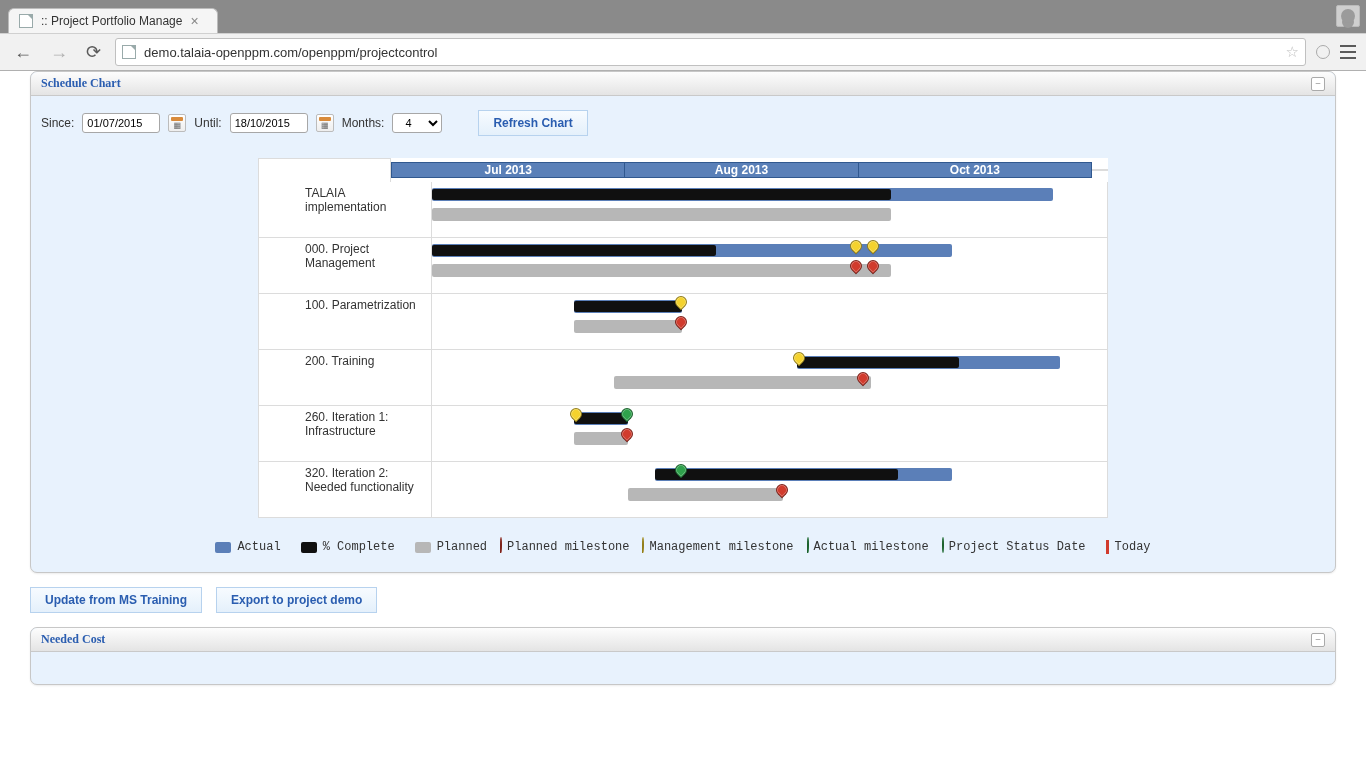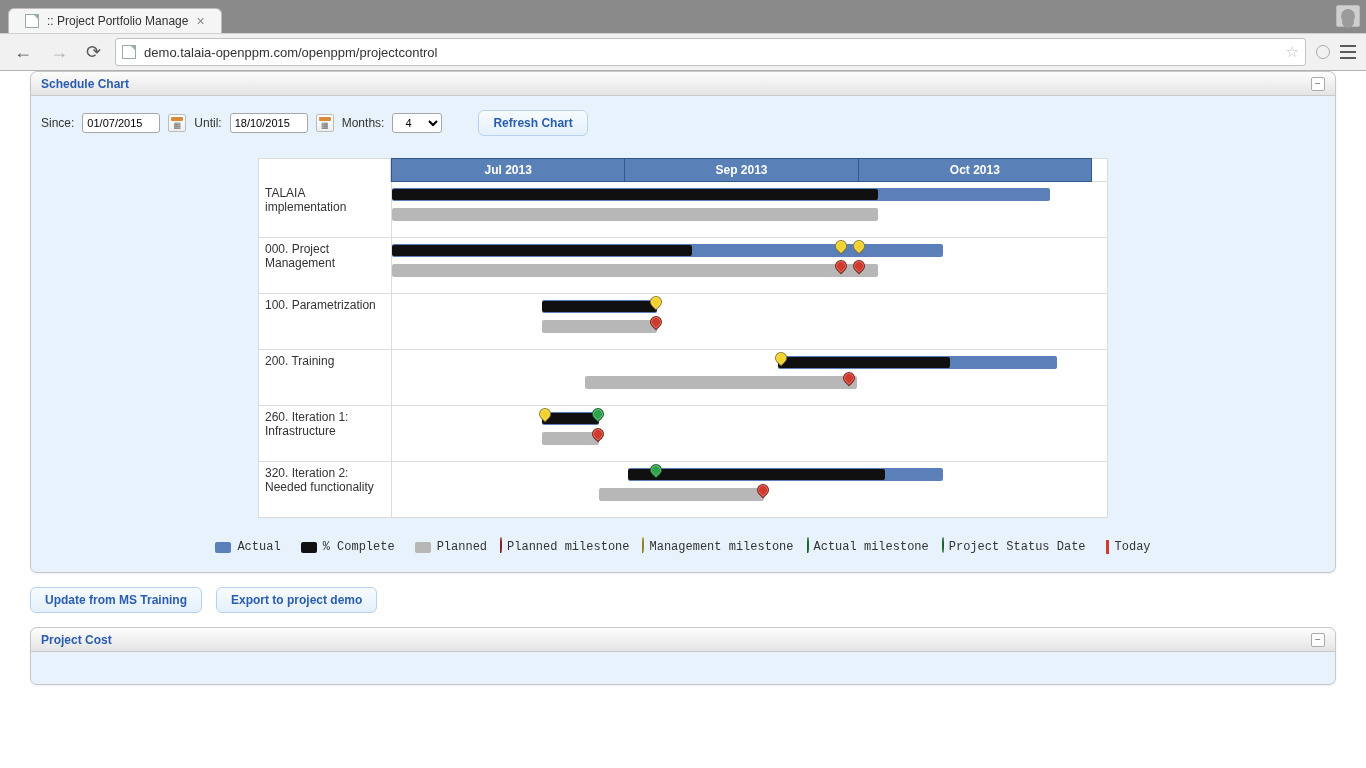--- a/index.html
+++ b/index.html
@@ -2,21 +2,21 @@
 <html><head>
 <meta charset="utf-8">
 <style>
   * { box-sizing: border-box; }
   html, body { margin:0; padding:0; font-family: Arial, Helvetica, sans-serif; font-size:12px; color:#333; }
   body { background:#999; width:1366px; height:768px; overflow:hidden; }
 
   
   .browser-frame { background:#999; }
   .tab-strip { height:33px; display:flex; align-items:flex-end; padding-left:8px; background:#8a8a8a; }
-  .browser-tab { background:#f5f5f5; border:1px solid #bbb; border-bottom:none; border-top-left-radius:6px; border-top-right-radius:6px; height:25px; display:flex; align-items:center; padding:0 16px; gap:8px; min-width:210px; }
+  .browser-tab { background:#f5f5f5; border:1px solid #bbb; border-bottom:none; border-top-left-radius:6px; border-top-right-radius:6px; height:25px; display:flex; align-items:center; padding:0 10px; gap:8px; min-width:210px; }
   .tab-close { color:#888; font-size:14px; line-height:1; }
   .doc-icon { width:14px; height:14px; border:1px solid #9aa; background:#fff; position:relative; }
   .doc-icon::after { content:""; position:absolute; right:0; top:0; border-top:4px solid #9aa; border-left:4px solid transparent; }
   .user-chip { position:absolute; right:6px; top:5px; width:24px; height:22px; border:1px solid #bbb; border-radius:2px; background:#cfcfcf; display:flex; align-items:center; justify-content:center; }
   .user-chip span { width:14px; height:14px; display:block; border-radius:50%; background:#9b9b9b; box-shadow:0 6px 0 -1px #9b9b9b; }
 
   .toolbar { height:38px; background:#f1f1f1; border-top:1px solid #d0d0d0; border-bottom:1px solid #b0b0b0; display:flex; align-items:center; padding:0 10px; gap:10px; position:relative; }
   .nav-btn { font-size:18px; color:#5a5a5a; padding:0 4px; }
   .nav-btn.disabled { color:#b0b0b0; }
   .addr { flex:1; display:flex; align-items:center; background:#fff; border:1px solid #c0c0c0; border-radius:3px; height:28px; padding:3px 6px; gap:6px; }
@@ -24,47 +24,47 @@
   .bookmark { color:#bfbfbf; font-size:15px; }
   .globe-icon { width:14px; height:14px; border:1px solid #aaa; border-radius:50%; }
   .menu-icon { width:16px; height:14px; display:flex; flex-direction:column; justify-content:space-between; }
   .menu-icon span { height:2px; background:#5a5a5a; }
 
   
   .page { background:#fff; height:700px; overflow:hidden; padding:0 0 0 0; }
   .page-inner { margin:0 30px; }
 
   .panel { border:1px solid #c7c7c7; border-radius:7px; background:#e8f2fd; margin-top:0; box-shadow:0 1px 2px rgba(0,0,0,0.08); }
-  .panel-header { height:24px; display:flex; align-items:center; justify-content:space-between; padding:0 10px; background:linear-gradient(#fdfdfd,#e4e4e4); border-bottom:1px solid #c9c9c9; border-top-left-radius:7px; border-top-right-radius:7px; }
+  .panel-header { height:24px; display:flex; align-items:center; justify-content:space-between; padding:0 10px; background:linear-gradient(#fdfdfd,#e4e4e4); border-bottom:1px solid #c9c9c9; border-top-left-radius:7px; border-top-right-radius:7px;font-family:Liberation Serif, serif; }
   .panel-title { font-weight:bold; color:#2a5db0; }
   .collapse-btn { width:14px; height:14px; border:1px solid #aaa; border-radius:2px; display:flex; align-items:center; justify-content:center; font-size:10px; color:#666; background:#fff; }
 
   .panel-body { padding:14px 10px 18px 10px; }
 
   .controls-row { display:flex; align-items:center; gap:8px; margin-bottom:22px; }
   .controls-row label { color:#333; }
   .date-input { width:78px; height:20px; border:1px solid #a7a7a7; border-radius:3px; padding:0 4px; font-size:11px; }
   .cal-icon { width:18px; height:18px; border:1px solid #bcbcbc; border-radius:2px; background:linear-gradient(#fff,#eee); position:relative; display:flex; align-items:flex-end; justify-content:center; padding-bottom:1px; }
   .cal-icon::before { content:""; position:absolute; left:2px; right:2px; top:2px; height:4px; background:#d98b3b; border-radius:1px; }
   .cal-icon span { font-size:8px; color:#666; line-height:1; position:relative; z-index:1; }
   .months-select { height:20px; width:50px; border:1px solid #a7a7a7; border-radius:3px; background:#fff; font-size:11px; padding-left:8px; }
-  .btn { border:1px solid #b7d2ee; background:linear-gradient(#f7fbff,#e4f0fb); color:#2a5db0; font-weight:bold; padding:5px 14px; border-radius:6px; font-size:12px; cursor:pointer; }
+  .btn { border:1px solid #b7d2ee; background:linear-gradient(#f7fbff,#e4f0fb); color:#2a5db0; font-weight:bold; padding:5px 14px; border-radius:0; font-size:12px; cursor:pointer; }
 
   
   .gantt { background:#fff; border:0; margin:0 auto; width:850px; }
   .gantt-row { display:flex; }
   .g-left { width:133px; border-right:1px solid #dcdcdc; }
-  .g-right { position:relative; flex:1; }
+  .g-right { position:relative; flex:1;align-items:center; }
   .g-header .g-left { background:#fff; height:24px; border-top:1px solid #dcdcdc; border-left:1px solid #dcdcdc; }
   .g-header .g-right { display:flex; height:24px; }
   .month-cell { flex:1; border:1px solid #30588f; border-left:none; background:#5a80b8; color:#fff; font-weight:bold; display:flex; align-items:center; justify-content:center; }
   .month-cell:first-child { border-left:1px solid #30588f; }
   .glast { width:16px; border:1px solid #dcdcdc; border-left:none; background:#fff; }
 
-  .g-body .gantt-row { border-left:1px solid #dcdcdc; border-bottom:1px solid #dcdcdc; height:56px; }
+  .g-body .gantt-row { border-left:1px solid #dcdcdc; border-bottom:1px solid #dcdcdc; height:56px;padding-left:40px; }
   .g-body .g-left { padding:4px 6px 2px 6px; font-size:12px; color:#333; }
   .g-body .g-right { border-right:1px solid #dcdcdc; }
 
   .timeline { position:absolute; left:0; right:0; top:0; bottom:0; }
   .bar { position:absolute; height:13px; border-radius:2px; }
   .bar.actual { background:#5b7fb8; top:6px; }
   .bar.complete { background:#101010; height:11px; top:7px; }
   .bar.planned { background:#b7b7b7; top:26px; }
 
   .milestone { position:absolute; width:14px; height:18px; transform:translateX(-50%); }
@@ -145,21 +145,21 @@
             </select>
             <span style="width:20px;"></span>
             <button class="btn">Refresh Chart</button>
           </div>
 
           <div class="gantt">
             <div class="gantt-row g-header">
               <div class="g-left"></div>
               <div class="g-right" id="month-axis">
                   <div class="month-cell">Jul 2013</div>
-                  <div class="month-cell">Sep 2013</div>
+                  <div class="month-cell">Aug 2013</div>
                   <div class="month-cell">Oct 2013</div>
                   <div class="glast"></div>
                 </div>
             </div>
             <div class="g-body" id="gantt-body">
                 <div class="gantt-row">
                   <div class="g-left">TALAIA implementation</div>
                   <div class="g-right">
                     <div class="timeline">
                       <div class="bar actual" style="left: 0%; width: 92%;"></div>
@@ -298,21 +298,21 @@
         </div>
       </div>
 
       <div class="btn-row">
         <button class="btn">Update from MS Training</button>
         <button class="btn">Export to project demo</button>
       </div>
 
       <div class="panel panel-cost">
         <div class="panel-header">
-          <span class="panel-title">Project Cost</span>
+          <span class="panel-title">Needed Cost</span>
           <span class="collapse-btn">−</span>
         </div>
         <div class="panel-body" style="height:10px;"></div>
       </div>
 
     </div>
   </div>
 </div>
 
 </body></html>

